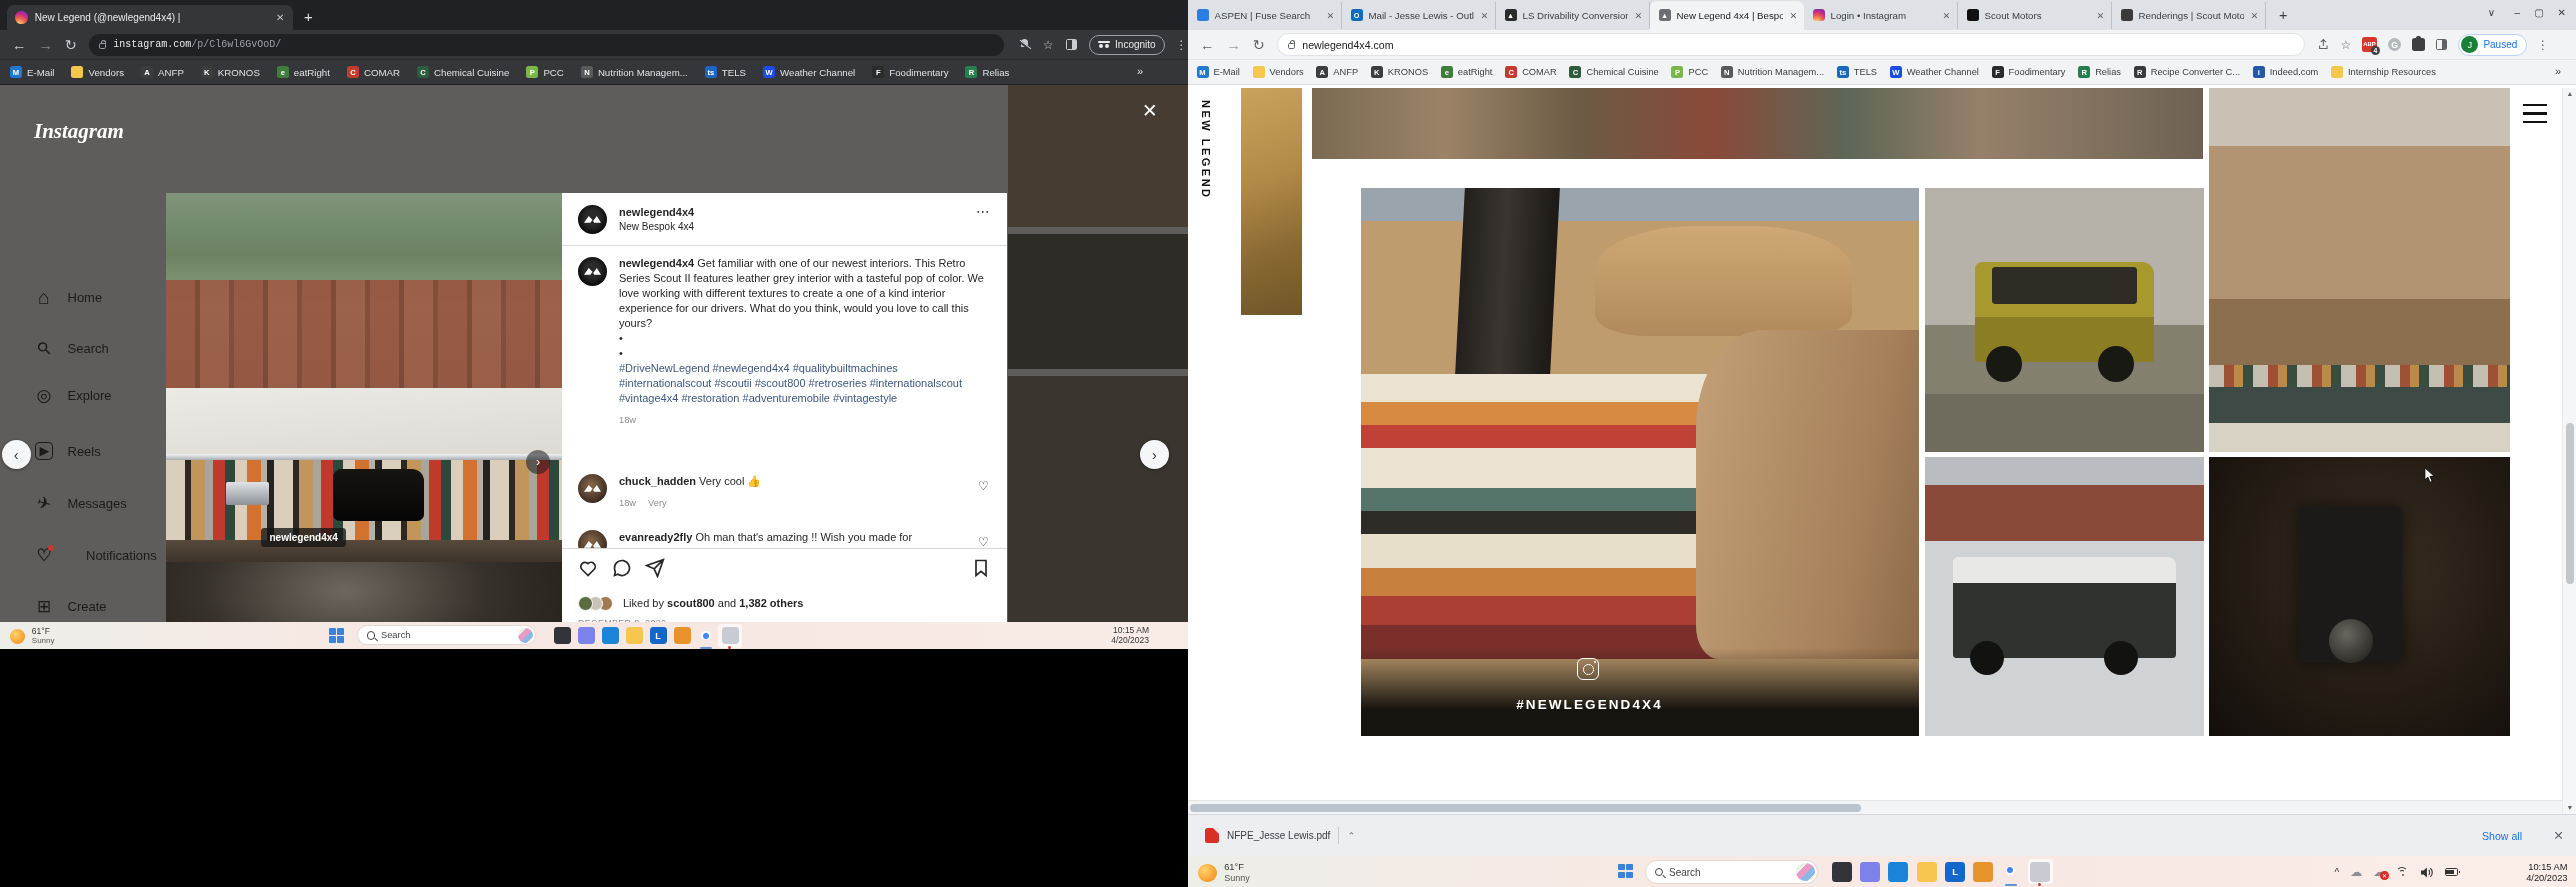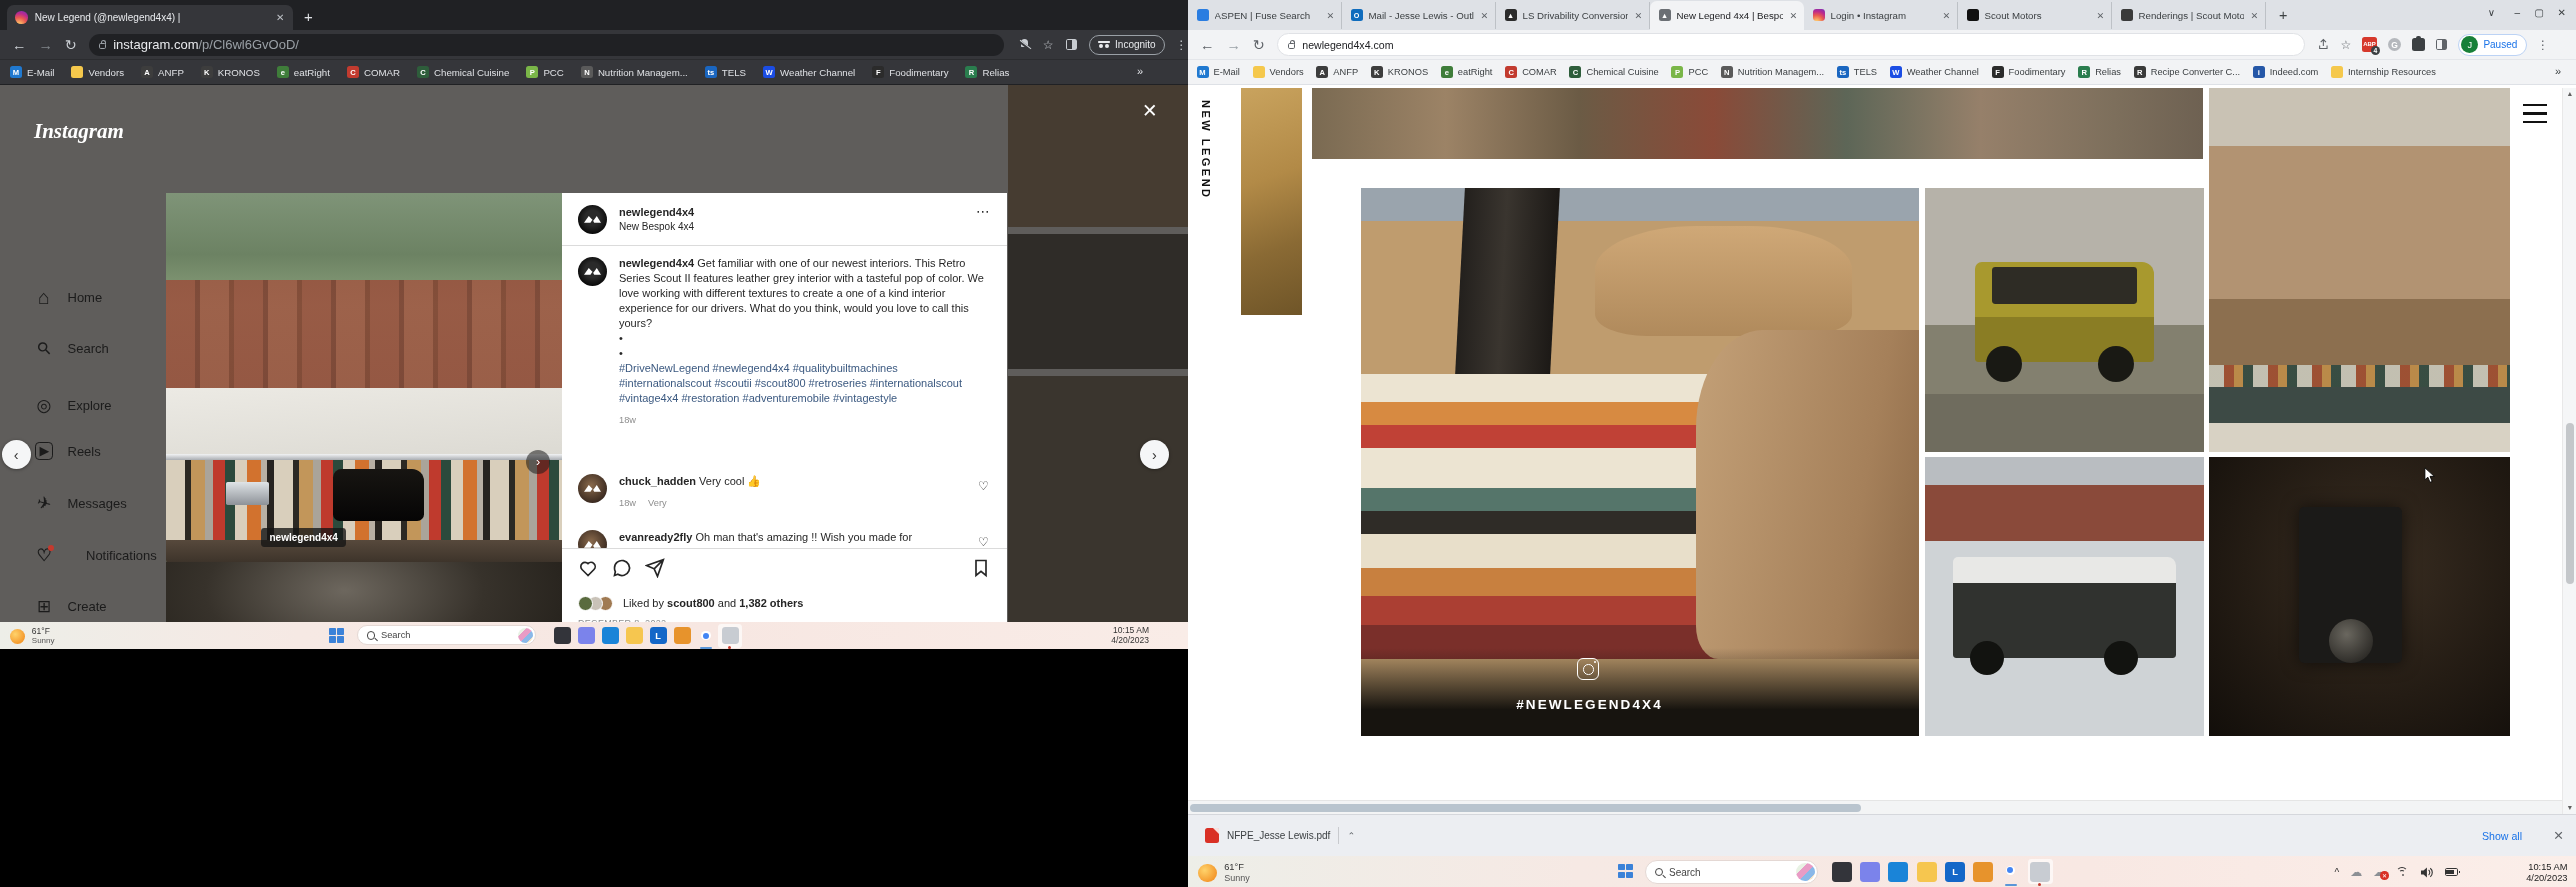--- a/index.html
+++ b/index.html
@@ -19,21 +19,21 @@
              background:radial-gradient(circle at 30% 110%, #fdc468 10%, #e95950 45%, #bc2a8d 70%, #7232bd 100%); }
   .newtab-plus { left:304px; top:7.6px; color:#dfe1e5; font-size:15px; }
   .l-toolbar { left:0; top:30px; width:1188px; height:29px; background:#35363a; display:flex; align-items:center; }
   .nav-arrow { color:#c9cdd2; font-size:14.4px; margin-left:12px; }
   .nav-arrow.dim { color:#80868b; }
   .l-urlpill { margin-left:12px; width:918px; height:22px; background:#202124; border-radius:11px;
                display:flex; align-items:center; padding:0 10px; gap:6.8px; }
   .lock { width:7.6px; height:6px; border:1.3px solid #9aa0a6; border-radius:1.7px; position:relative; margin-top:2.5px; }
   .lock::before { content:""; position:absolute; left:0.8px; top:-4.2px; width:3.4px; height:3.4px;
                   border:1.3px solid #9aa0a6; border-bottom:none; border-radius:2.5px 2.5px 0 0; }
-  .l-url { font-size:13px; color:#e8eaed; }
+  .l-url { font-size:10px; color:#e8eaed;font-family:Liberation Mono, monospace; }
   .l-url .path { color:#9aa0a6; }
   .tb-ic { color:#c9cdd2; font-size:12px; margin-left:12px; }
   .bell-block { width:12px; height:12px; margin-left:15px; position:relative; }
   .bell-block::before { content:""; position:absolute; left:1.7px; top:0.8px; width:7.6px; height:7.6px;
                         background:#c9cdd2; border-radius:4.2px 4.2px 0.8px 0.8px; }
   .bell-block::after { content:""; position:absolute; left:-0.8px; top:5px; width:14.4px; height:1.7px;
                        background:#35363a; border-top:1.7px solid #c9cdd2; transform:rotate(38deg); }
   .panel-ic { width:11px; height:11px; border:1.3px solid #c9cdd2; border-radius:1.7px; margin-left:12px; position:relative;}
   .panel-ic::before { content:""; position:absolute; right:0; top:0; width:3.4px; height:100%; background:#c9cdd2; }
   .incog-badge { margin-left:12px; height:20px; border:0.8px solid #9aa0a6; border-radius:10px;
@@ -392,21 +392,21 @@
           <div class="ig-nav-item ic-home" style="top: 96px;">
             <span class="gl"></span>
             <span class="ig-nav-label">Home</span>
           </div>
 
           <div class="ig-nav-item ic-search" style="top: 147px;">
             <span class="gl"></span>
             <span class="ig-nav-label">Search</span>
           </div>
 
-          <div class="ig-nav-item ic-explore" style="top: 204px;">
+          <div class="ig-nav-item ic-explore" style="top: 194px;">
             <span class="gl"></span>
             <span class="ig-nav-label">Explore</span>
           </div>
 
           <div class="ig-nav-item ic-reels" style="top: 250px;">
             <span class="gl"></span>
             <span class="ig-nav-label">Reels</span>
           </div>
 
           <div class="ig-nav-item ic-messages" style="top: 302px;">

